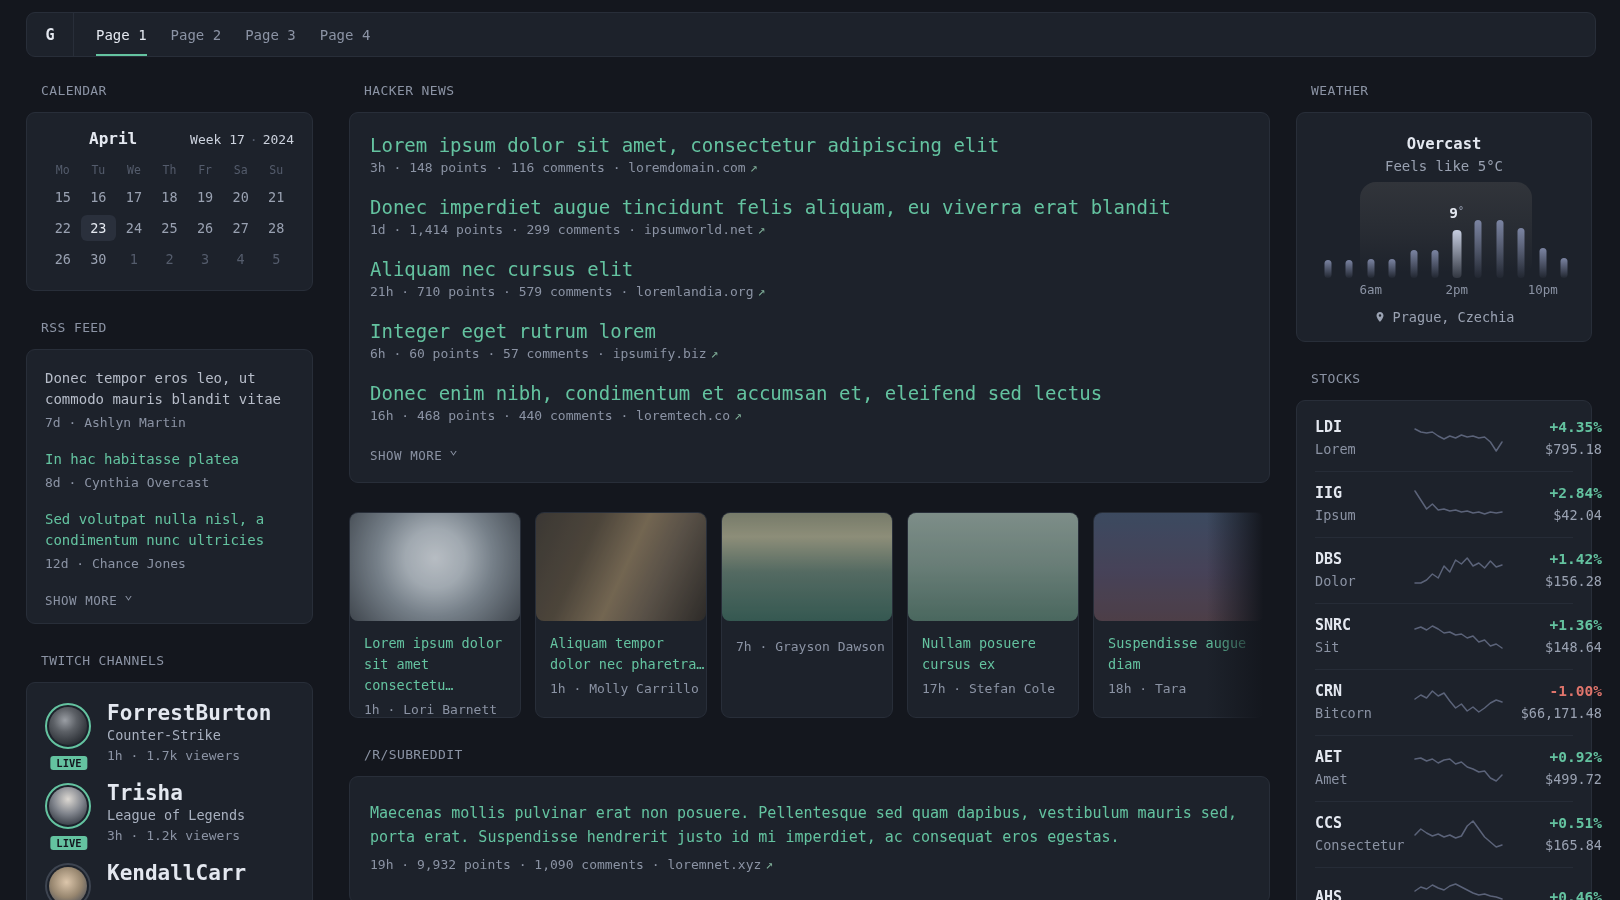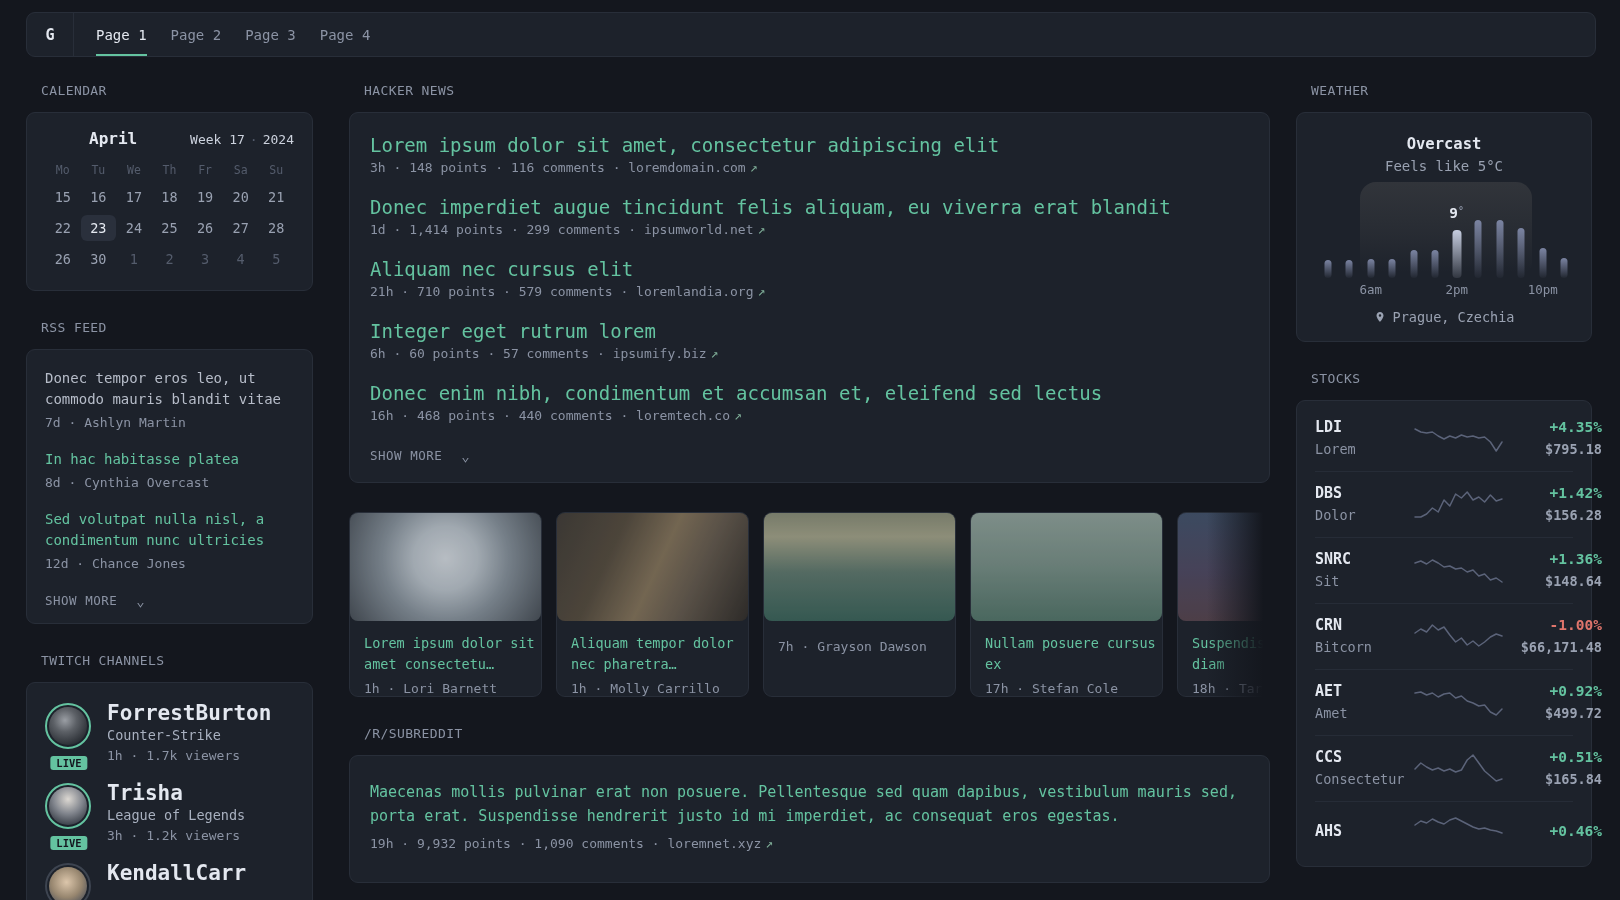--- a/index.html
+++ b/index.html
@@ -50,21 +50,21 @@
   .day.sel{background:#2a303c;color:var(--bright);}
 
   
   .feed-card{padding:18px 18px 14px;}
   .feed-item{margin-bottom:17px;}
   .feed-title{display:block;color:var(--green);font-size:14px;line-height:21px;cursor:pointer;}
   .feed-title.visited{color:#b7bdc9;}
   .feed-meta{color:var(--muted);font-size:13px;margin-top:4px;line-height:18px;}
   .feed-meta .arrow{color:#7fae98;margin-left:4px;}
   .show-more{color:var(--muted);font-size:12.5px;letter-spacing:.5px;cursor:pointer;
-    display:inline-flex;align-items:flex-end;gap:19px;margin-top:2px;}
+    display:inline-flex;align-items:flex-start;gap:7px;margin-top:2px;}
   .show-more .chev{font-size:14px;line-height:8px;transform:translateY(-3px);}
 
   
   .hn-card{padding:22px 20px 18px;}
   .hn-card .feed-title{font-size:19px;line-height:20px;}
   .hn-card .feed-item{margin-bottom:20px;}
 
   
   .tw-card{padding:20px 18px;}
   .tw-item{display:flex;margin-bottom:18px;cursor:pointer;}
@@ -78,21 +78,21 @@
   .tw-name{color:var(--bright);font-size:21px;font-weight:bold;line-height:20px;}
   .tw-game{color:#a9b1c0;font-size:13.5px;margin-top:3px;line-height:18px;}
   .tw-meta{color:var(--muted);font-size:13px;margin-top:3px;line-height:18px;}
   .ph-forrest{background:radial-gradient(circle at 42% 35%,#9a9ea4 0%,#5c6066 35%,#2c3036 75%);}
   .ph-trisha{background:radial-gradient(circle at 50% 32%,#dcd8d2 0%,#82868e 45%,#343a43 85%);}
   .ph-kendall{background:radial-gradient(circle at 46% 40%,#dcc6ab 0%,#97866f 50%,#434956 90%);}
 
   
   .videos-strip{position:relative;overflow:hidden;}
   .videos-row{display:flex;gap:14px;}
-  .video-card{width:193px;flex:none;cursor:pointer;}
+  .video-card{width:172px;flex:none;cursor:pointer;}
   .vthumb{display:block;width:100%;height:108px;border-radius:8px;
     box-shadow:inset 0 0 0 200px rgba(10,12,16,.18);}
   .th-pillars{background:radial-gradient(circle at 50% 42%,#dde4ea 0%,#c2ccd4 28%,#8d99a3 55%,#4c545c 100%);}
   .th-camera{background:linear-gradient(115deg,#46423c 0%,#5b5244 30%,#8a7a60 52%,#6b6154 70%,#35322e 100%);}
   .th-sea{background:linear-gradient(to bottom,#8f947e 0%,#aaab90 22%,#647f74 55%,#3f6a60 100%);}
   .th-canoe{background:linear-gradient(to bottom,#97aba3 0%,#7e978e 48%,#587c70 100%);}
   .th-field{background:linear-gradient(to bottom,#475872 0%,#544f68 55%,#5c4a54 100%);}
   .vbody{padding:12px 0 0 14px;}
   .v-title{display:block;color:var(--green);font-size:13.5px;line-height:21px;}
   .v-meta{color:var(--muted);font-size:13px;margin-top:6px;}
@@ -127,21 +127,21 @@
   .stock-row{display:flex;align-items:center;padding:12px 0 13px;cursor:pointer;
     border-top:1px solid #262c37;}
   .stock-row:first-child{border-top:none;}
   .s-left{width:96px;flex:none;}
   .s-ticker{color:var(--bright);font-size:15px;font-weight:bold;line-height:19px;}
   .s-name{color:var(--muted);font-size:13.5px;margin-top:4px;line-height:17px;}
   .s-spark{flex:1;display:flex;justify-content:center;}
   .s-right{width:96px;flex:none;text-align:right;}
   .s-change{font-size:14.5px;font-weight:bold;line-height:19px;}
   .s-change.pos{color:var(--green);} .s-change.neg{color:var(--red);}
-  .s-price{color:#9aa2b2;font-size:13.5px;margin-top:4px;line-height:17px;font-weight:bold;}
+  .s-price{color:#9aa2b2;font-size:13.5px;margin-top:4px;line-height:17px;}
 </style>
 </head>
 <body>
 
 <div class="page">
 
   <nav class="navbar card">
     <div class="logo">G</div>
     <div class="nav-divider"></div>
     <div class="tabs" id="tabs">
@@ -385,20 +385,35 @@
                   <polyline points="4.0,8.0 9.8,11.0 15.6,12.0 21.4,11.0 27.2,15.0 33.0,18.0 38.8,15.0 44.6,17.0 50.4,14.0 56.2,16.0 62.0,15.0 67.8,17.0 73.6,16.0 79.4,21.0 85.2,30.0 91.0,21.0" fill="none" stroke="#5b6379" stroke-width="1.5" stroke-linejoin="round" stroke-linecap="round"></polyline>
                 </svg>
               </div>
               <div class="s-right">
                 <div class="s-change pos">+4.35%</div>
                 <div class="s-price">$795.18</div>
               </div>
             </div>
             <div class="stock-row">
               <div class="s-left">
+                <div class="s-ticker">IIG</div>
+                <div class="s-name">Ipsum</div>
+              </div>
+              <div class="s-spark">
+                <svg width="95" height="34" viewBox="0 0 95 34">
+                  <polyline points="4.0,4.0 9.8,13.0 15.6,22.0 21.4,17.0 27.2,23.0 33.0,22.0 38.8,24.0 44.6,23.0 50.4,25.0 56.2,24.0 62.0,26.0 67.8,25.0 73.6,27.0 79.4,25.0 85.2,26.0 91.0,25.0" fill="none" stroke="#5b6379" stroke-width="1.5" stroke-linejoin="round" stroke-linecap="round"></polyline>
+                </svg>
+              </div>
+              <div class="s-right">
+                <div class="s-change pos">+2.84%</div>
+                <div class="s-price">$42.04</div>
+              </div>
+            </div>
+            <div class="stock-row">
+              <div class="s-left">
                 <div class="s-ticker">DBS</div>
                 <div class="s-name">Dolor</div>
               </div>
               <div class="s-spark">
                 <svg width="95" height="34" viewBox="0 0 95 34">
                   <polyline points="4.0,30.0 9.8,30.0 15.6,27.0 21.4,21.0 27.2,25.0 33.0,13.0 38.8,19.0 44.6,7.0 50.4,11.0 56.2,5.0 62.0,13.0 67.8,10.0 73.6,15.0 79.4,8.0 85.2,14.0 91.0,12.0" fill="none" stroke="#5b6379" stroke-width="1.5" stroke-linejoin="round" stroke-linecap="round"></polyline>
                 </svg>
               </div>
               <div class="s-right">
                 <div class="s-change pos">+1.42%</div>

